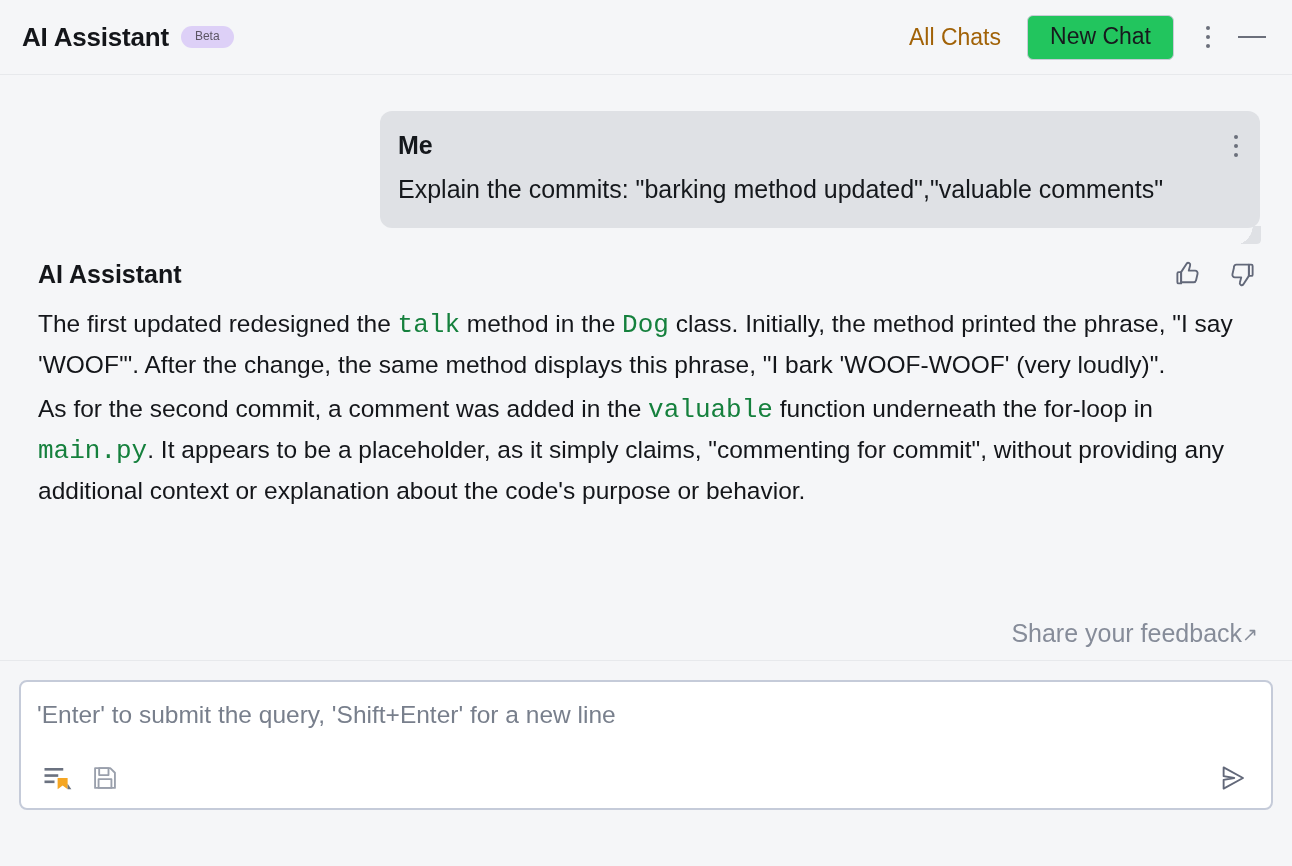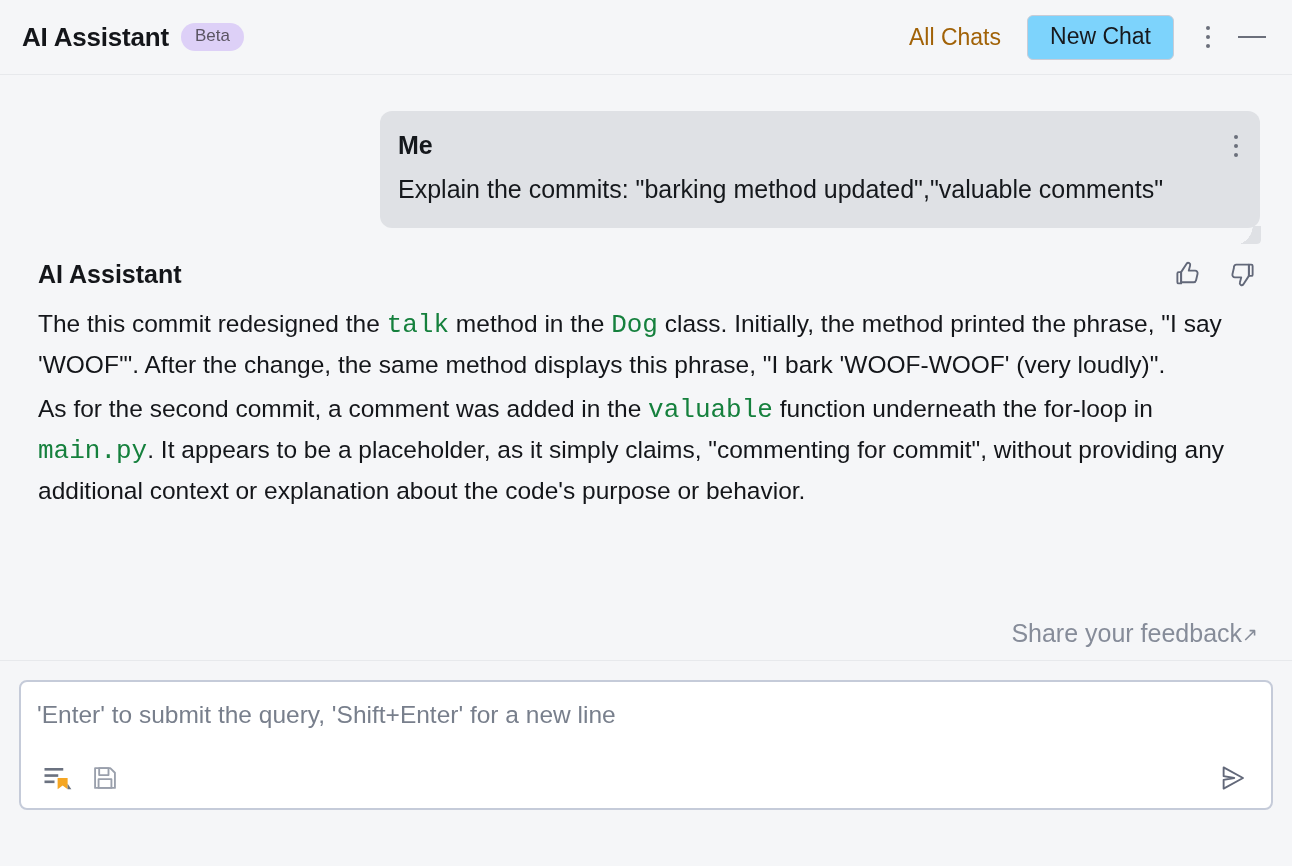--- a/index.html
+++ b/index.html
@@ -31,41 +31,41 @@
     font-size: 26px;
     font-weight: bold;
     letter-spacing: -0.2px;
     color: #14161a;
     white-space: nowrap;
   }
   .beta-badge {
     margin-left: 12px;
     background: #ddd0f7;
     color: #5b5563;
-    font-size: 17px;
+    font-size: 12px;
     padding: 4px 14px 5px;
     border-radius: 14px;
     line-height: 1.1;
     white-space: nowrap;
   }
   .header-right {
     margin-left: auto;
     display: flex;
     align-items: center;
     gap: 0;
   }
   .all-chats-link {
     color: #a16207;
     font-size: 23px;
     white-space: nowrap;
     cursor: pointer;
     margin-right: 26px;
   }
   .new-chat-button {
-    background: #7dd3fc;
+    background: #22c55e;
     border: 1px solid #c9ccd6;
     border-radius: 6px;
     font-size: 23px;
     font-family: "Liberation Sans", sans-serif;
     color: #17191d;
     padding: 7px 22px 9px;
     cursor: pointer;
     white-space: nowrap;
   }
   .icon-btn {
@@ -307,21 +307,21 @@
         <div class="icon-btn">
           <svg width="30" height="30" viewBox="0 0 24 24" fill="none" stroke="#626879" stroke-width="1.5" stroke-linecap="round" stroke-linejoin="round">
             <path d="M17.5 13.5h2a1 1 0 0 0 1-1v-7a1 1 0 0 0-1-1h-2z"></path>
             <path d="M17.5 13.5 13 20.4a1.6 1.6 0 0 1-2.7-1.6l1.1-4.1H6.3a2 2 0 0 1-1.95-2.45l1.2-5.3A2 2 0 0 1 7.5 4.5h10z"></path>
           </svg>
         </div>
       </div>
     </div>
 
     <div class="assistant-body">
-      <p><span>The this commit redesigned the </span><code>talk</code><span> method in the </span><code>Dog</code><span> class. Initially, the method printed the phrase, "I say 'WOOF'". After the change, the same method displays this phrase, "I bark 'WOOF-WOOF' (very loudly)".</span></p>
+      <p><span>The first updated redesigned the </span><code>talk</code><span> method in the </span><code>Dog</code><span> class. Initially, the method printed the phrase, "I say 'WOOF'". After the change, the same method displays this phrase, "I bark 'WOOF-WOOF' (very loudly)".</span></p>
       <p><span>As for the second commit, a comment was added in the </span><code>valuable</code><span> function underneath the for-loop in </span><code>main.py</code><span>. It appears to be a placeholder, as it simply claims, "commenting for commit", without providing any additional context or explanation about the code's purpose or behavior.</span></p>
     </div>
   </div>
 
   <div class="feedback-row">
     <span class="feedback-text">Share your feedback</span>
     <span class="feedback-arrow">↗</span>
   </div>
 </div>
 

